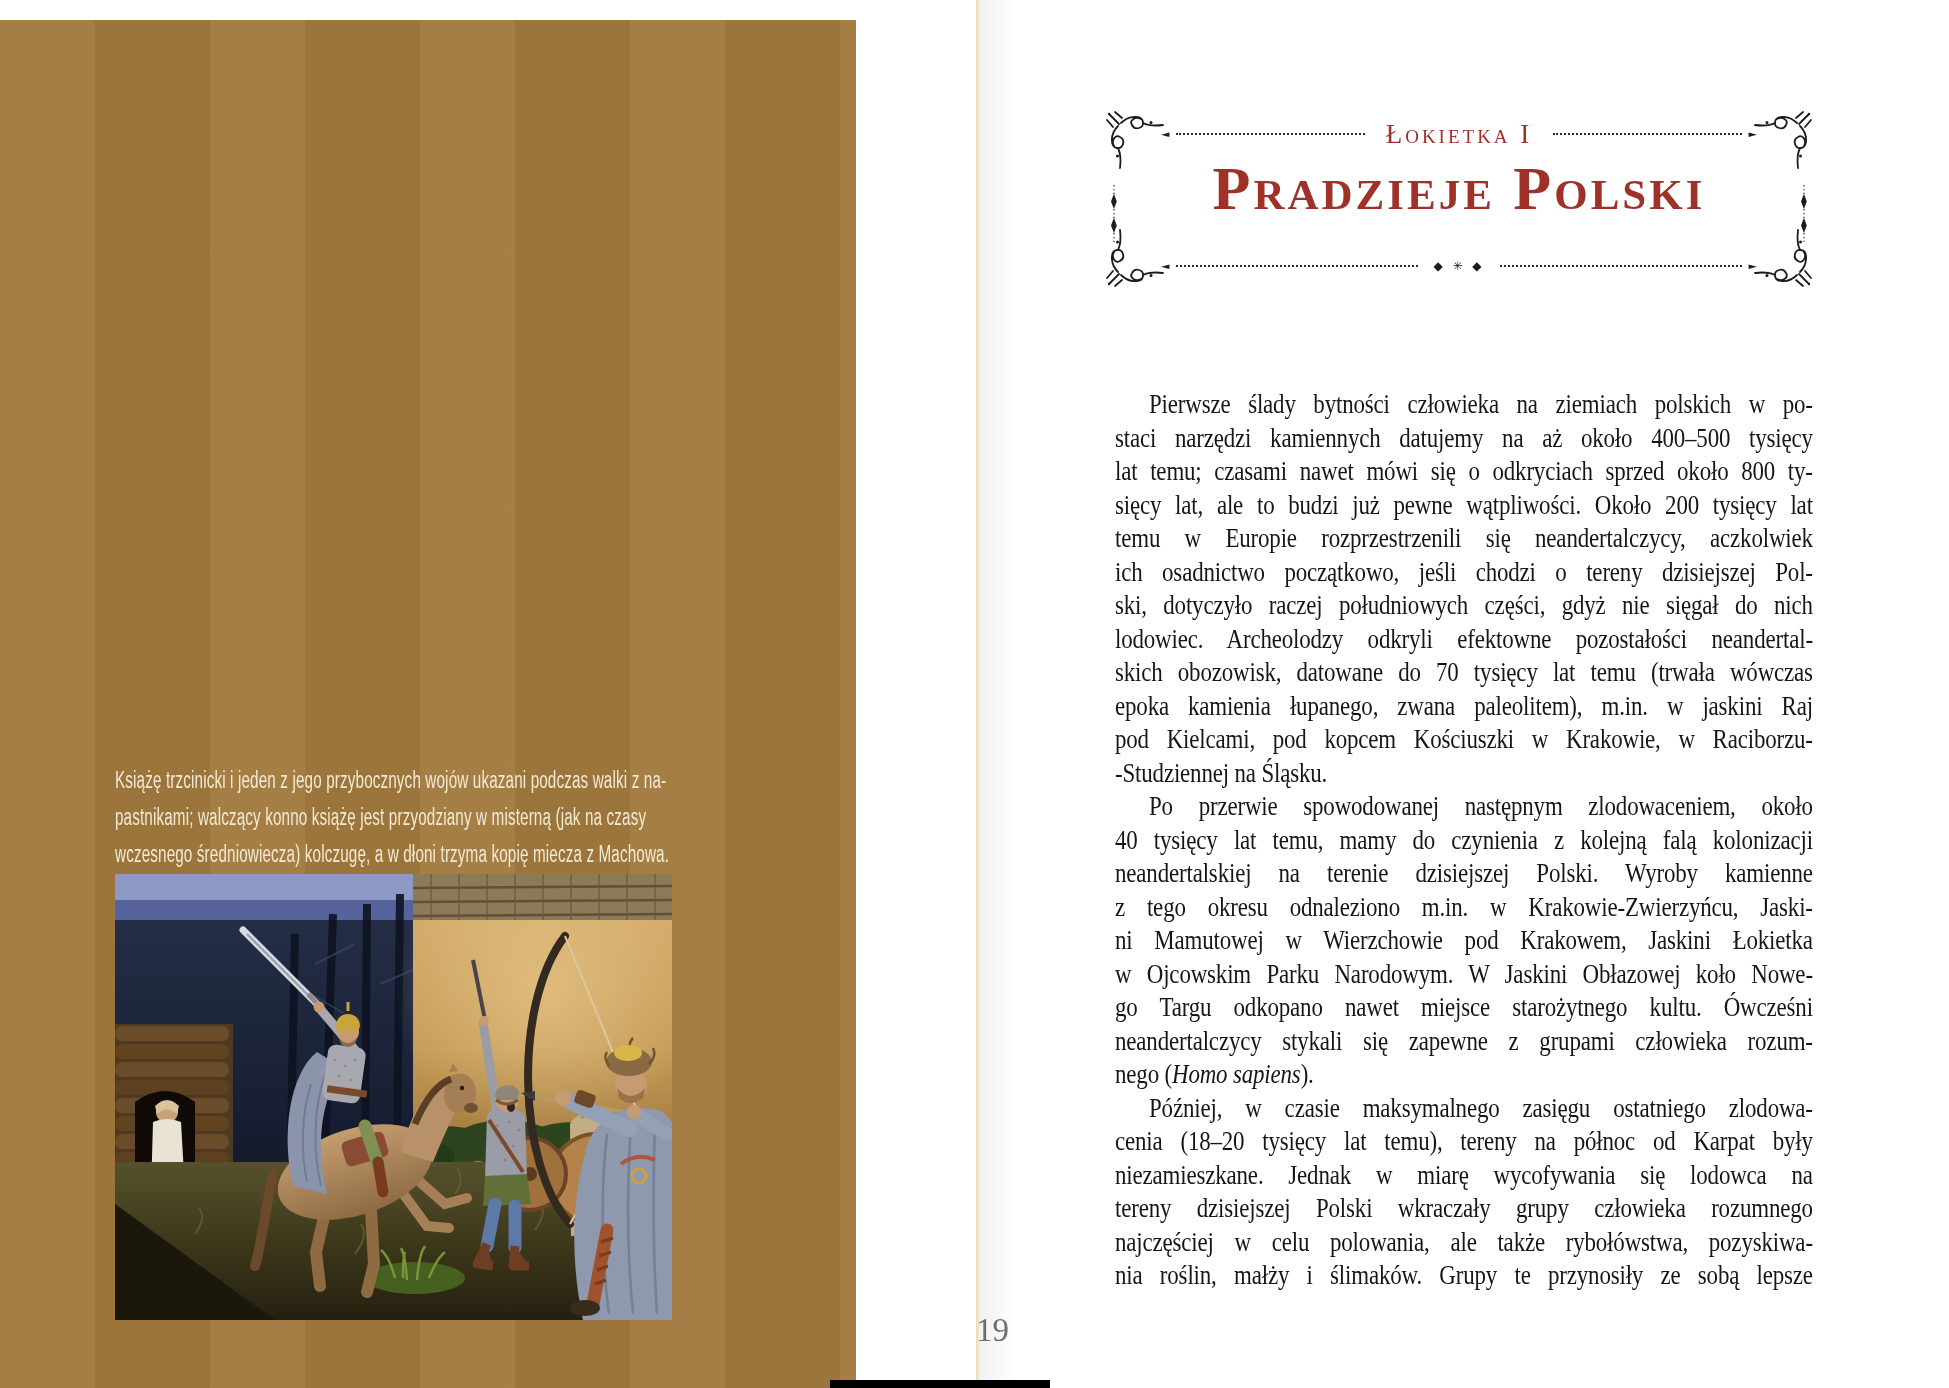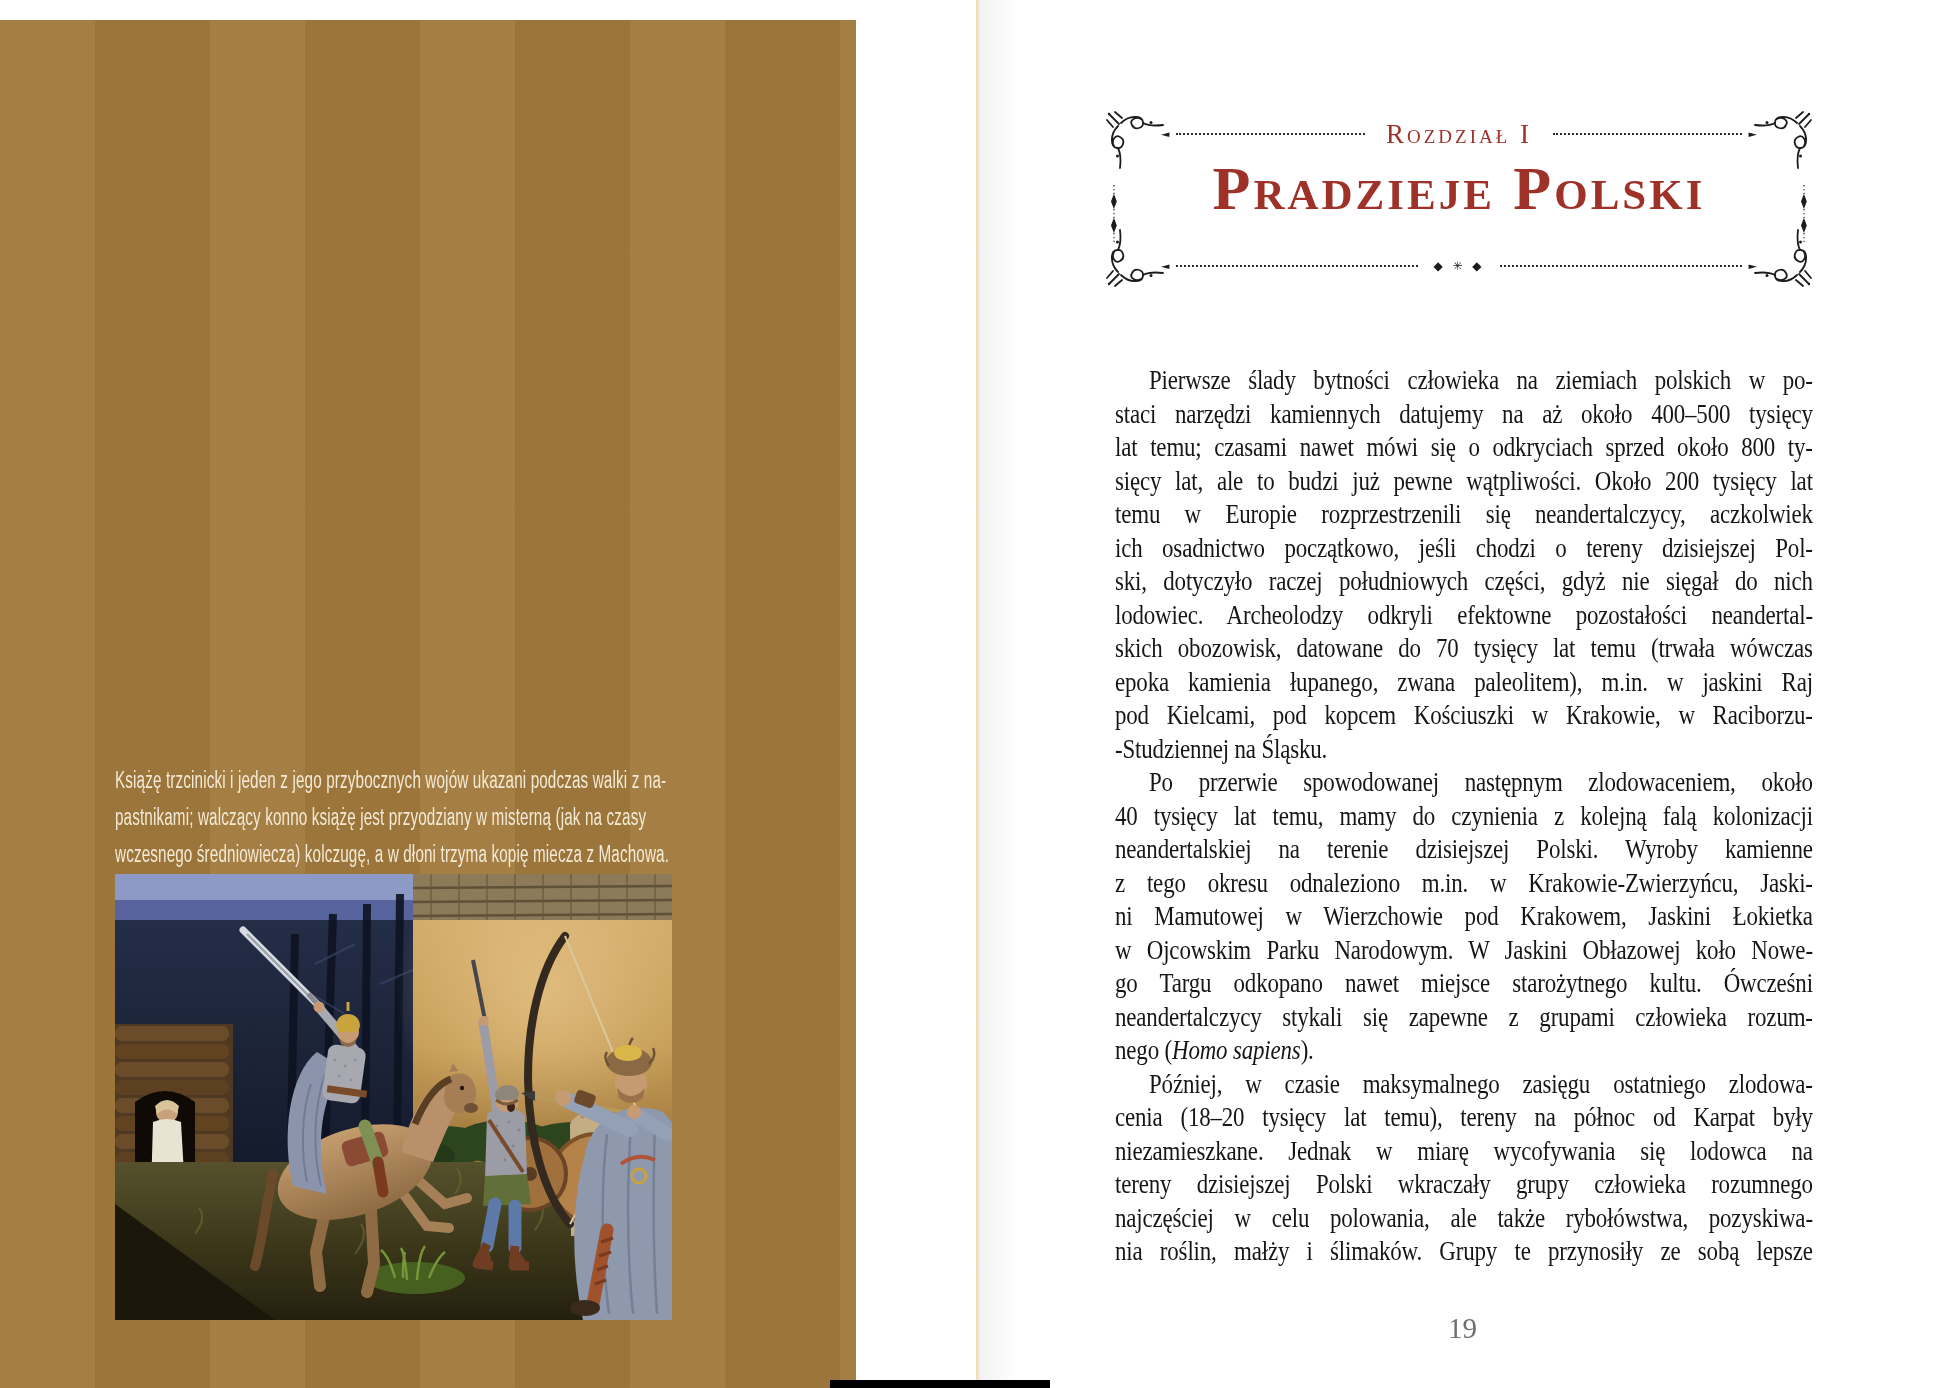--- a/index.html
+++ b/index.html
@@ -84,33 +84,33 @@
     position:absolute;top:58px;bottom:54px;width:14px;
     display:flex;flex-direction:column;justify-content:space-between;align-items:center;
     color:var(--orn);
   }
   .side-orn.left{left:-8px;}
   .side-orn.right{right:-8px;}
   .side-orn .dgroup{font-family:"DejaVu Sans",sans-serif;font-size:11px;line-height:1;}
   .side-orn .diamond{font-family:"DejaVu Sans",sans-serif;font-size:13px;line-height:1;transform:scaleY(1.6) scaleX(0.8);}
   
   .body-text{
-    position:absolute;left:1115px;top:364px;width:698px;
+    position:absolute;left:1115px;top:388px;width:698px;
   }
   .bline{
     font-size:27px;line-height:33.5px;height:33.5px;color:var(--ink);
     width:821px;transform:scaleX(0.85);transform-origin:0 0;
     text-align:justify;text-align-last:justify;white-space:nowrap;
     letter-spacing:-0.2px;
   }
   .bline.first{text-indent:40px;}
   .bline.end{text-align:left;text-align-last:left;}
   .page-number{
-    position:absolute;left:976px;top:1312px;width:973px;text-align:center;
-    font-size:29px;color:var(--pgnum);
+    position:absolute;left:976px;top:1312px;width:973px;
+    font-size:33px;color:var(--pgnum);
   }
   .hidden-defs{position:absolute;width:0;height:0;overflow:hidden;}
 </style>
 </head>
 <body>
 
 <svg class="hidden-defs" aria-hidden="true">
   <defs>
     <g id="cornerFil" fill="none" stroke="#1c1c1c" stroke-width="1.8" stroke-linecap="round">
       <path d="M14 14 L4 4"></path>
@@ -391,21 +391,21 @@
       <svg class="corner bl" viewBox="0 0 62 62">
           <use href="#cornerFil"></use>
         </svg>
       <svg class="corner br" viewBox="0 0 62 62">
           <use href="#cornerFil"></use>
         </svg>
 
       <div class="rule-row top">
         <span class="arrow">◄</span>
         <span class="dots"></span>
-        <span class="chapter-label">Rozdział I</span>
+        <span class="chapter-label">Łokietka I</span>
         <span class="dots"></span>
         <span class="arrow">►</span>
       </div>
 
       <h1 class="page-title">Pradzieje Polski</h1>
 
       <div class="side-orn left">
         <span class="dgroup">⋮</span>
         <span class="diamond">♦</span>
         <span class="dgroup">⋮</span>

